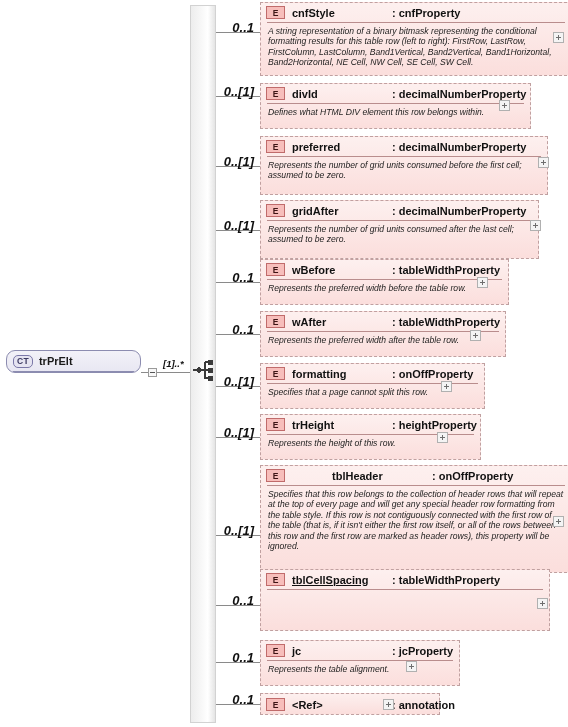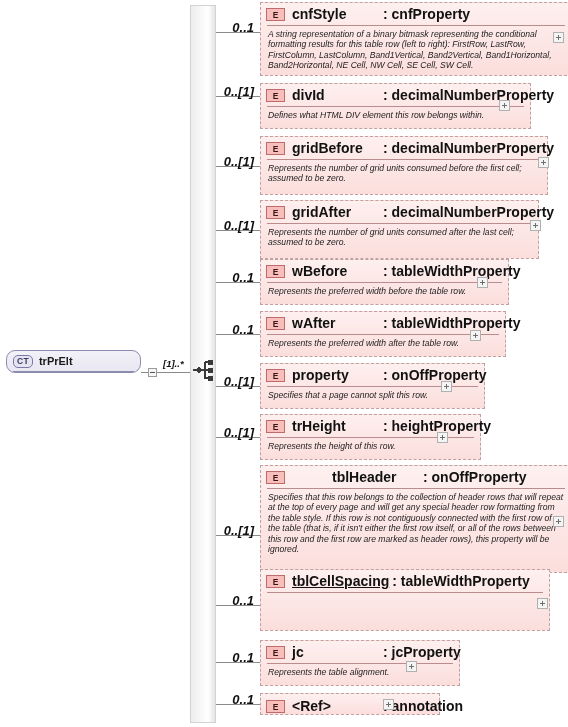--- a/index.html
+++ b/index.html
@@ -153,25 +153,25 @@
     line-height: 12px;
     text-align: center;
     border: 1px solid #c06b6b;
     background: #f7bebb;
     color: #3d1414;
     font-size: 8.5px;
     font-weight: bold;
     box-sizing: border-box;
   }
   .el-title {
-    font-size: 14px;
+    font-size: 11px;
     font-weight: bold;
     color: #111;
     display: flex;
-    gap: 3px;
+    gap: 12px;
   }
   .el-name { display: inline-block; }
   .el-type { display: inline-block; }
   .el-divider {
     height: 1px;
     background: #b98d8d;
     margin: 0 6px;
   }
   .el-desc {
     padding: 3px 7px 4px 7px;
@@ -286,21 +286,21 @@
         </div>
         <div class="el-divider"></div>
         <div class="el-desc">Defines what HTML DIV element this row belongs within.</div>
       </div>
       <div class="plus" style="left: 499px; top: 100px;"></div>
       <div class="card" style="left: 198px; width: 56px; top: 84px;">0..[1]</div>
       <div class="el" style="left: 260px; top: 136px; width: 288px; height: 59px;">
         <div class="el-head">
           <span class="e-badge">E</span>
           <span class="el-title">
-            <span class="el-name" style="min-width: 88px;">gridBefore</span>
+            <span class="el-name" style="min-width: 88px;">preferred</span>
             <span class="el-type">: decimalNumberProperty</span>
           </span>
         </div>
         <div class="el-divider"></div>
         <div class="el-desc">Represents the number of grid units consumed before the first cell; assumed to be zero.</div>
       </div>
       <div class="plus" style="left: 538px; top: 157px;"></div>
       <div class="card" style="left: 198px; width: 56px; top: 154px;">0..[1]</div>
       <div class="el" style="left: 260px; top: 200px; width: 279px; height: 59px;">
         <div class="el-head">
@@ -338,21 +338,21 @@
         </div>
         <div class="el-divider"></div>
         <div class="el-desc">Represents the preferred width after the table row.</div>
       </div>
       <div class="plus" style="left: 470px; top: 330px;"></div>
       <div class="card" style="left: 198px; width: 56px; top: 322px;">0..1</div>
       <div class="el" style="left: 260px; top: 363px; width: 225px; height: 46px;">
         <div class="el-head">
           <span class="e-badge">E</span>
           <span class="el-title">
-            <span class="el-name" style="min-width: 88px;">property</span>
+            <span class="el-name" style="min-width: 88px;">formatting</span>
             <span class="el-type">: onOffProperty</span>
           </span>
         </div>
         <div class="el-divider"></div>
         <div class="el-desc">Specifies that a page cannot split this row.</div>
       </div>
       <div class="plus" style="left: 441px; top: 381px;"></div>
       <div class="card" style="left: 198px; width: 56px; top: 374px;">0..[1]</div>
       <div class="el" style="left: 260px; top: 414px; width: 221px; height: 46px;">
         <div class="el-head">

